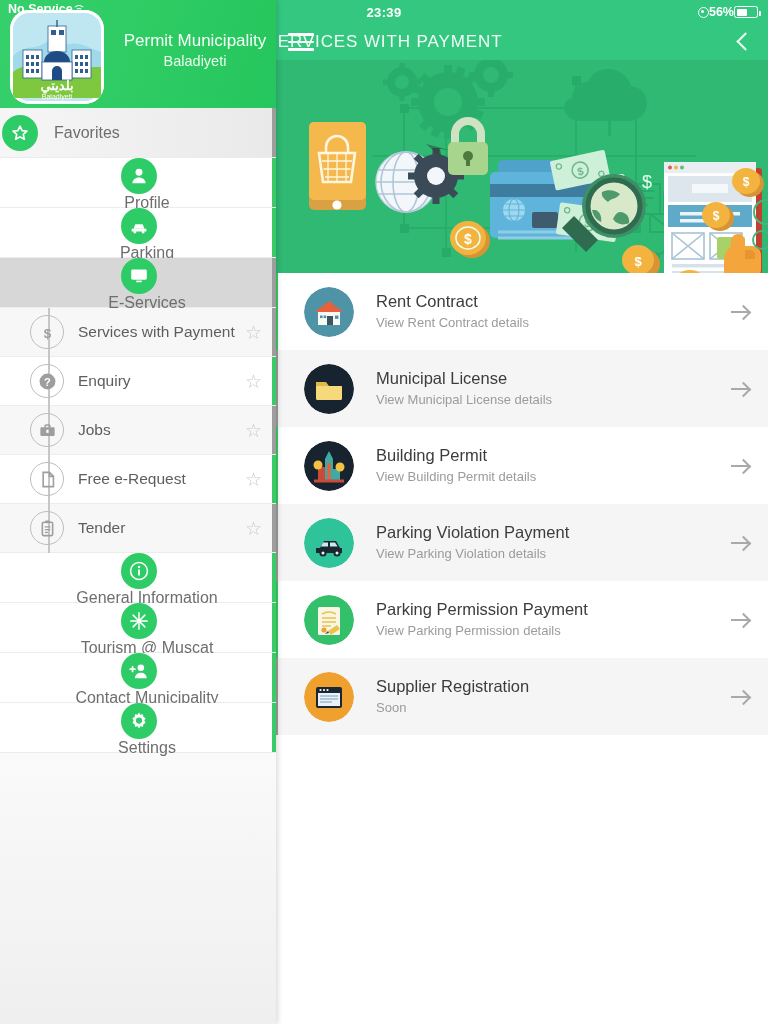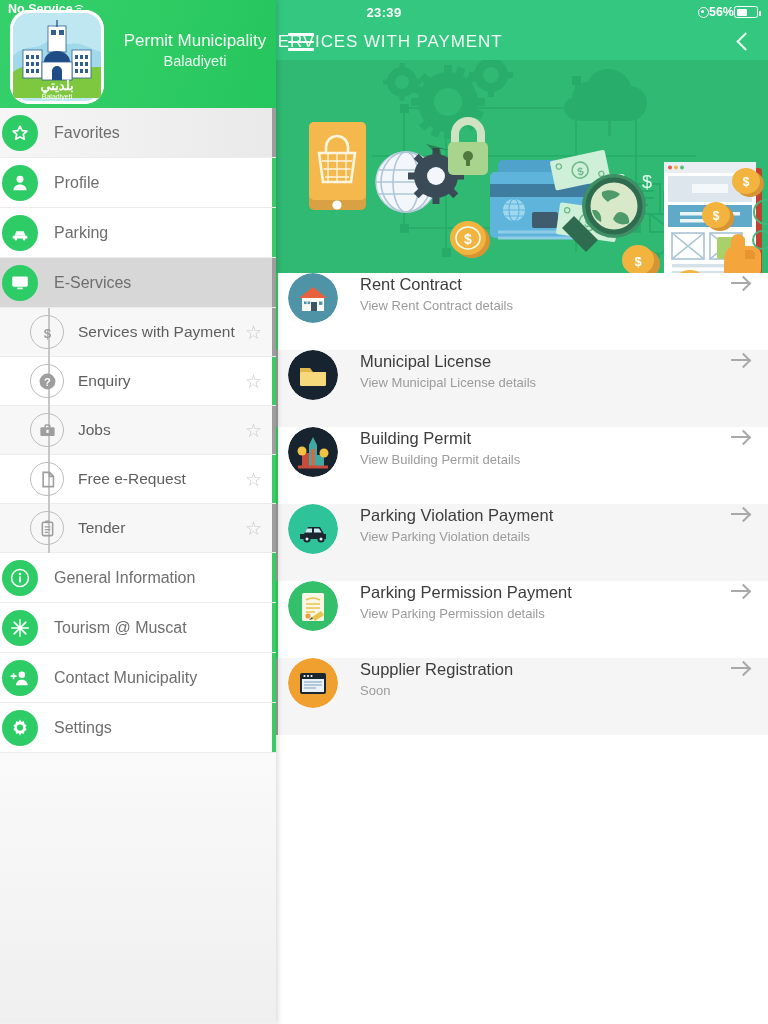--- a/index.html
+++ b/index.html
@@ -73,22 +73,22 @@
   
   .hero {
     position: absolute; left: 276px; top: 60px; width: 492px; height: 213px;
     background: #2FB973; overflow: hidden;
   }
   .hero svg { display: block; width: 492px; height: 213px; }
 
   
   .service-list { position: absolute; left: 276px; top: 273px; width: 492px; }
   .srow {
-    position: relative; height: 77px; display: flex; 
-    padding-left: 12px; padding-right: 14px; cursor: pointer;
+    position: relative; height: 77px; display: flex; align-items: center;
+    padding-left: 28px; padding-right: 14px; cursor: pointer;
   }
   .srow.alt { background: #F5F5F5; }
   .srow.plain { background: #FFFFFF; }
   .srow .edge {
     position: absolute; left: -4px; top: 0; width: 6px; height: 100%;
   }
   .srow.plain .edge { background: #3ACB66; }
   .srow.alt .edge { background: #9D9D9D; }
   .srow .sicon {
     width: 50px; height: 50px; border-radius: 50%; flex: 0 0 50px;
@@ -137,22 +137,22 @@
   .brand { position: absolute; left: 114px; top: 30px; width: 162px; text-align: center; }
   .brand-1 { font-size: 17px; color: #F4FFF8; line-height: 1.25; }
   .brand-2 { font-size: 14.5px; color: #EAFBF0; line-height: 1.5; }
 
   .menu { position: relative; width: 276px; }
   .mrow {
     position: relative; height: 50px; display: flex; align-items: center;
     padding-left: 2px; cursor: pointer; border-bottom: 1px solid #ECECEC;
   }
   .mrow.bg-a { background: linear-gradient(to right,#F6F6F6,#E9E9E9); }
-  .mrow.bg-w { background: #FFFFFF; }
-  .mrow.sel  { background: #D7D7D7; }
+  .mrow.bg-w { background: #FFFFFF; flex-direction: column; }
+  .mrow.sel  { background: #D7D7D7; flex-direction: column; }
   .mrow.sub-a { background: #F7F7F7; }
   .mrow.sub-w { background: #FFFFFF; }
   .mrow .ledge { position: absolute; right: 0; top: 0; width: 4px; height: 100%; }
   .mrow.bg-w .ledge, .mrow.sub-w .ledge { background: #3ACB66; }
   .mrow.bg-a .ledge, .mrow.sel .ledge, .mrow.sub-a .ledge { background: #9D9D9D; }
 
   .mic {
     width: 36px; height: 36px; border-radius: 50%; flex: 0 0 36px;
     background: #2ECC66; display: flex; align-items: center; justify-content: center;
   }

